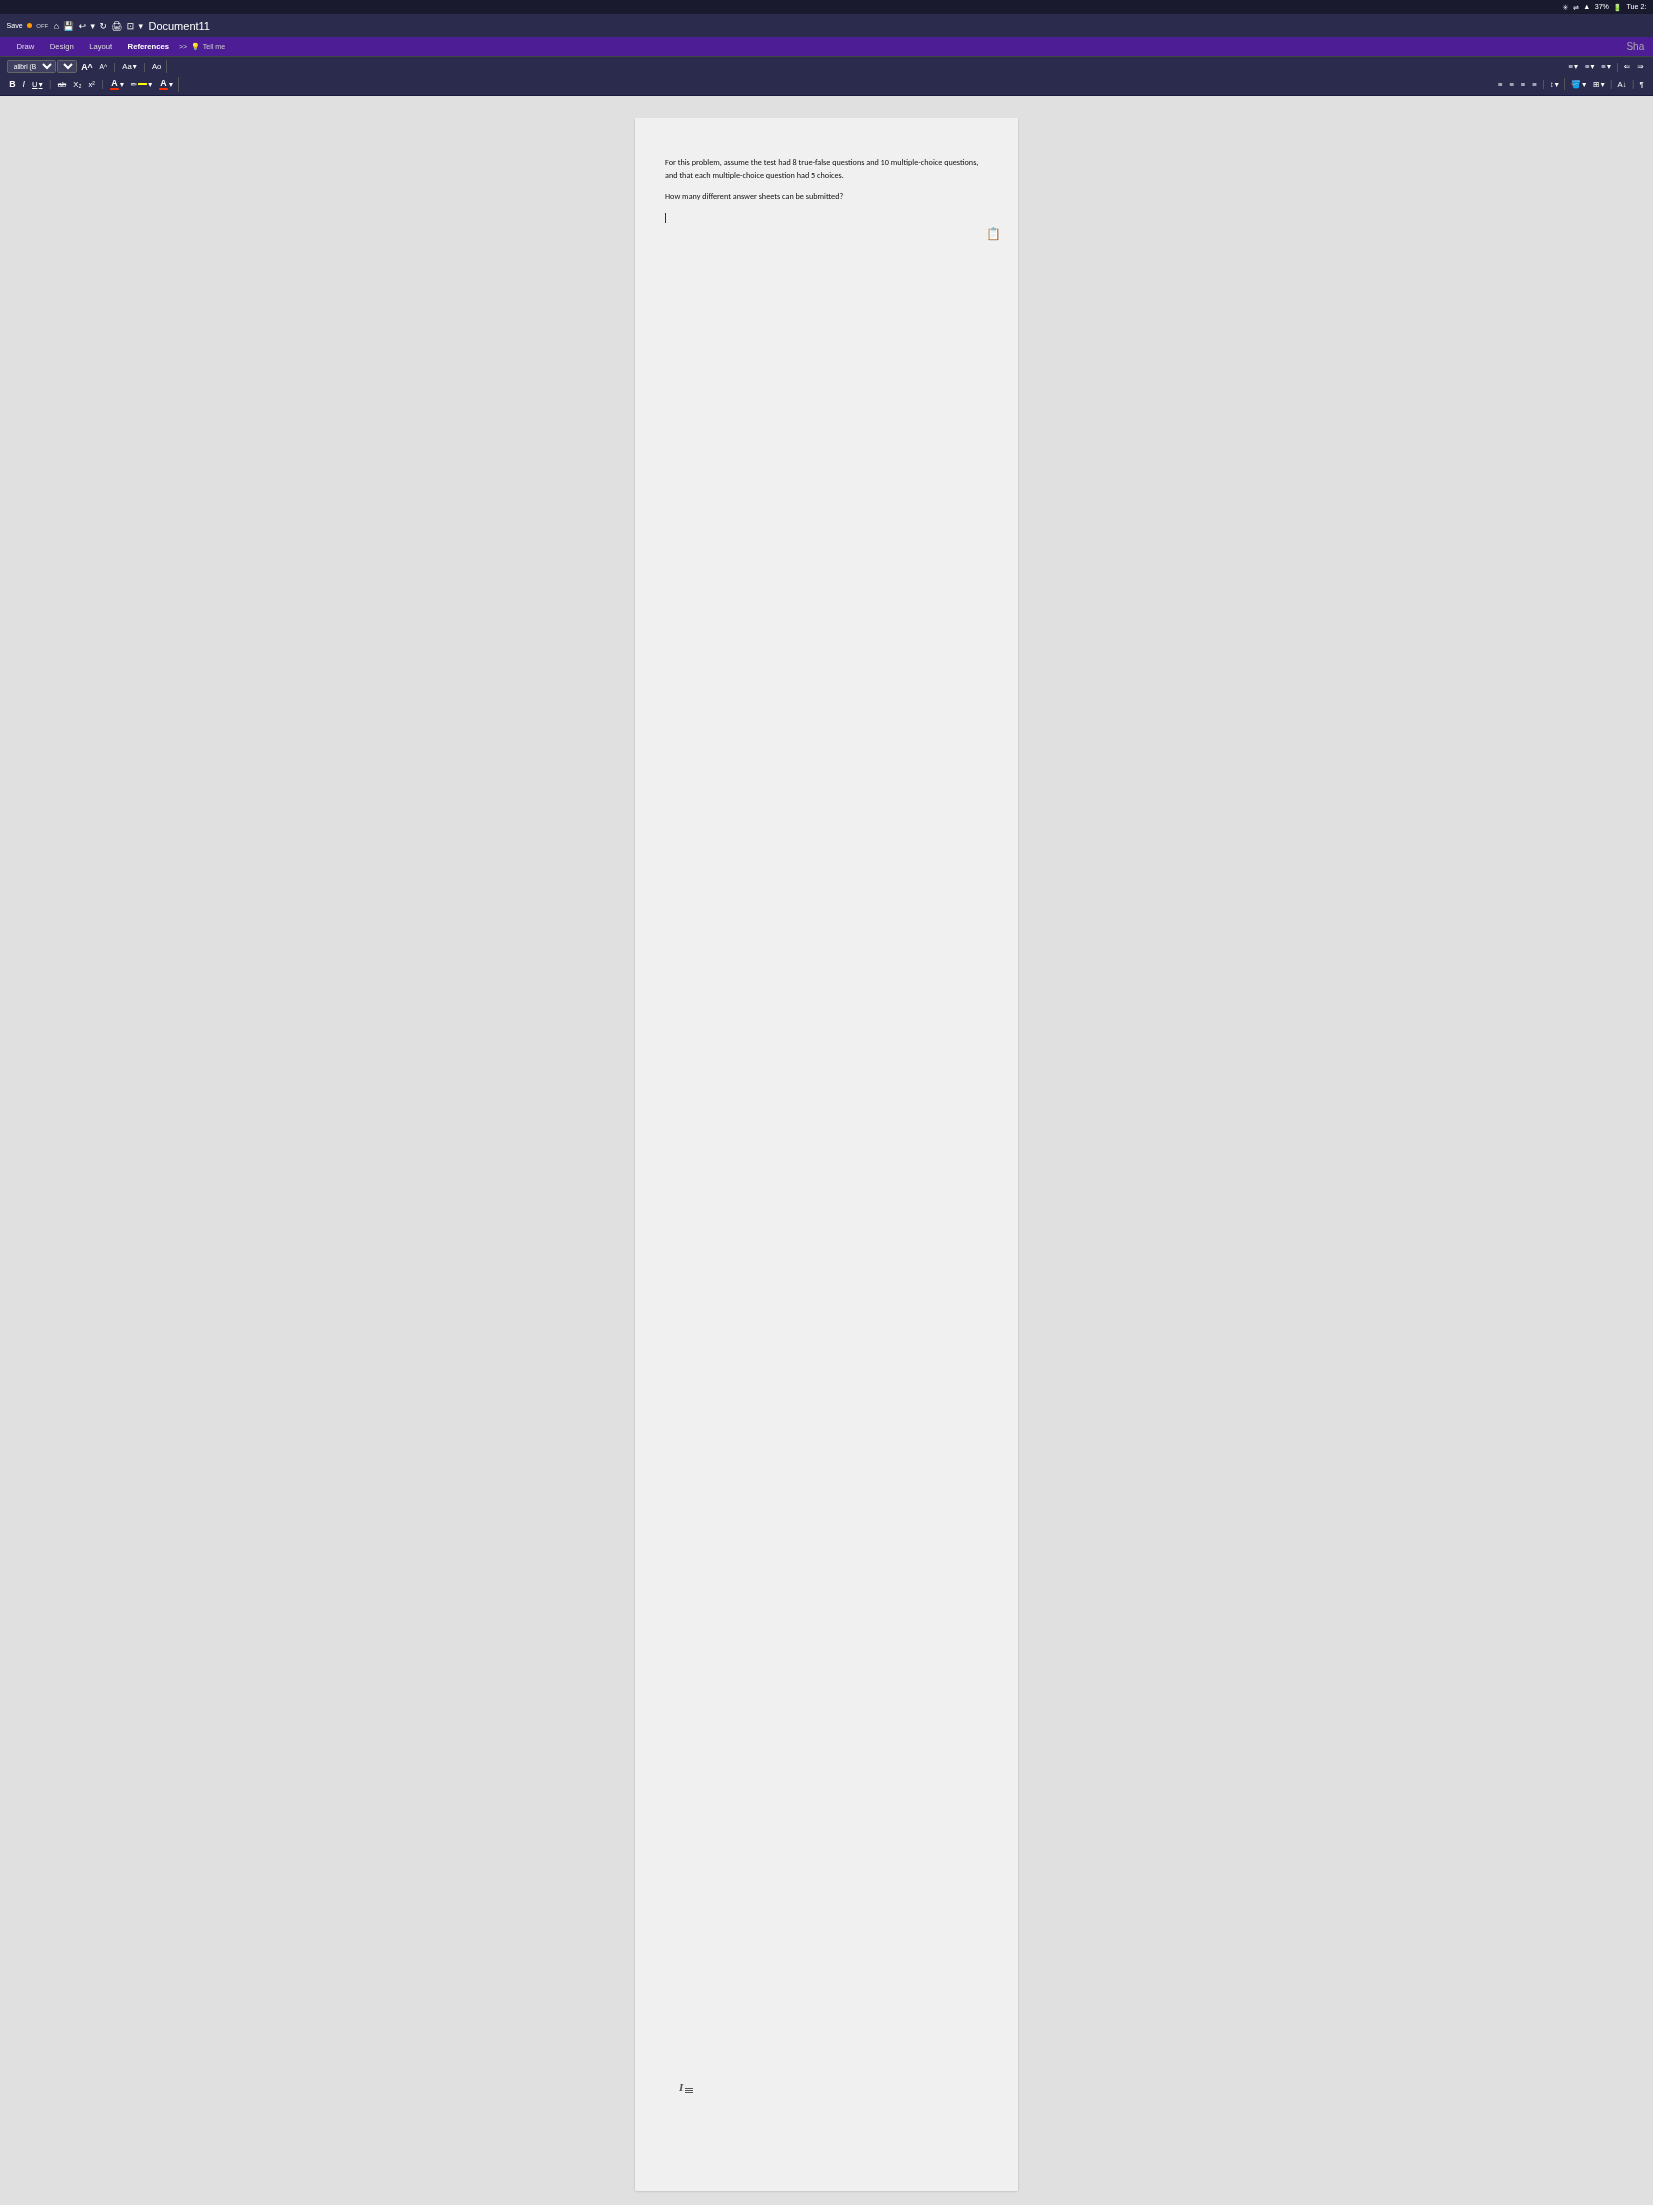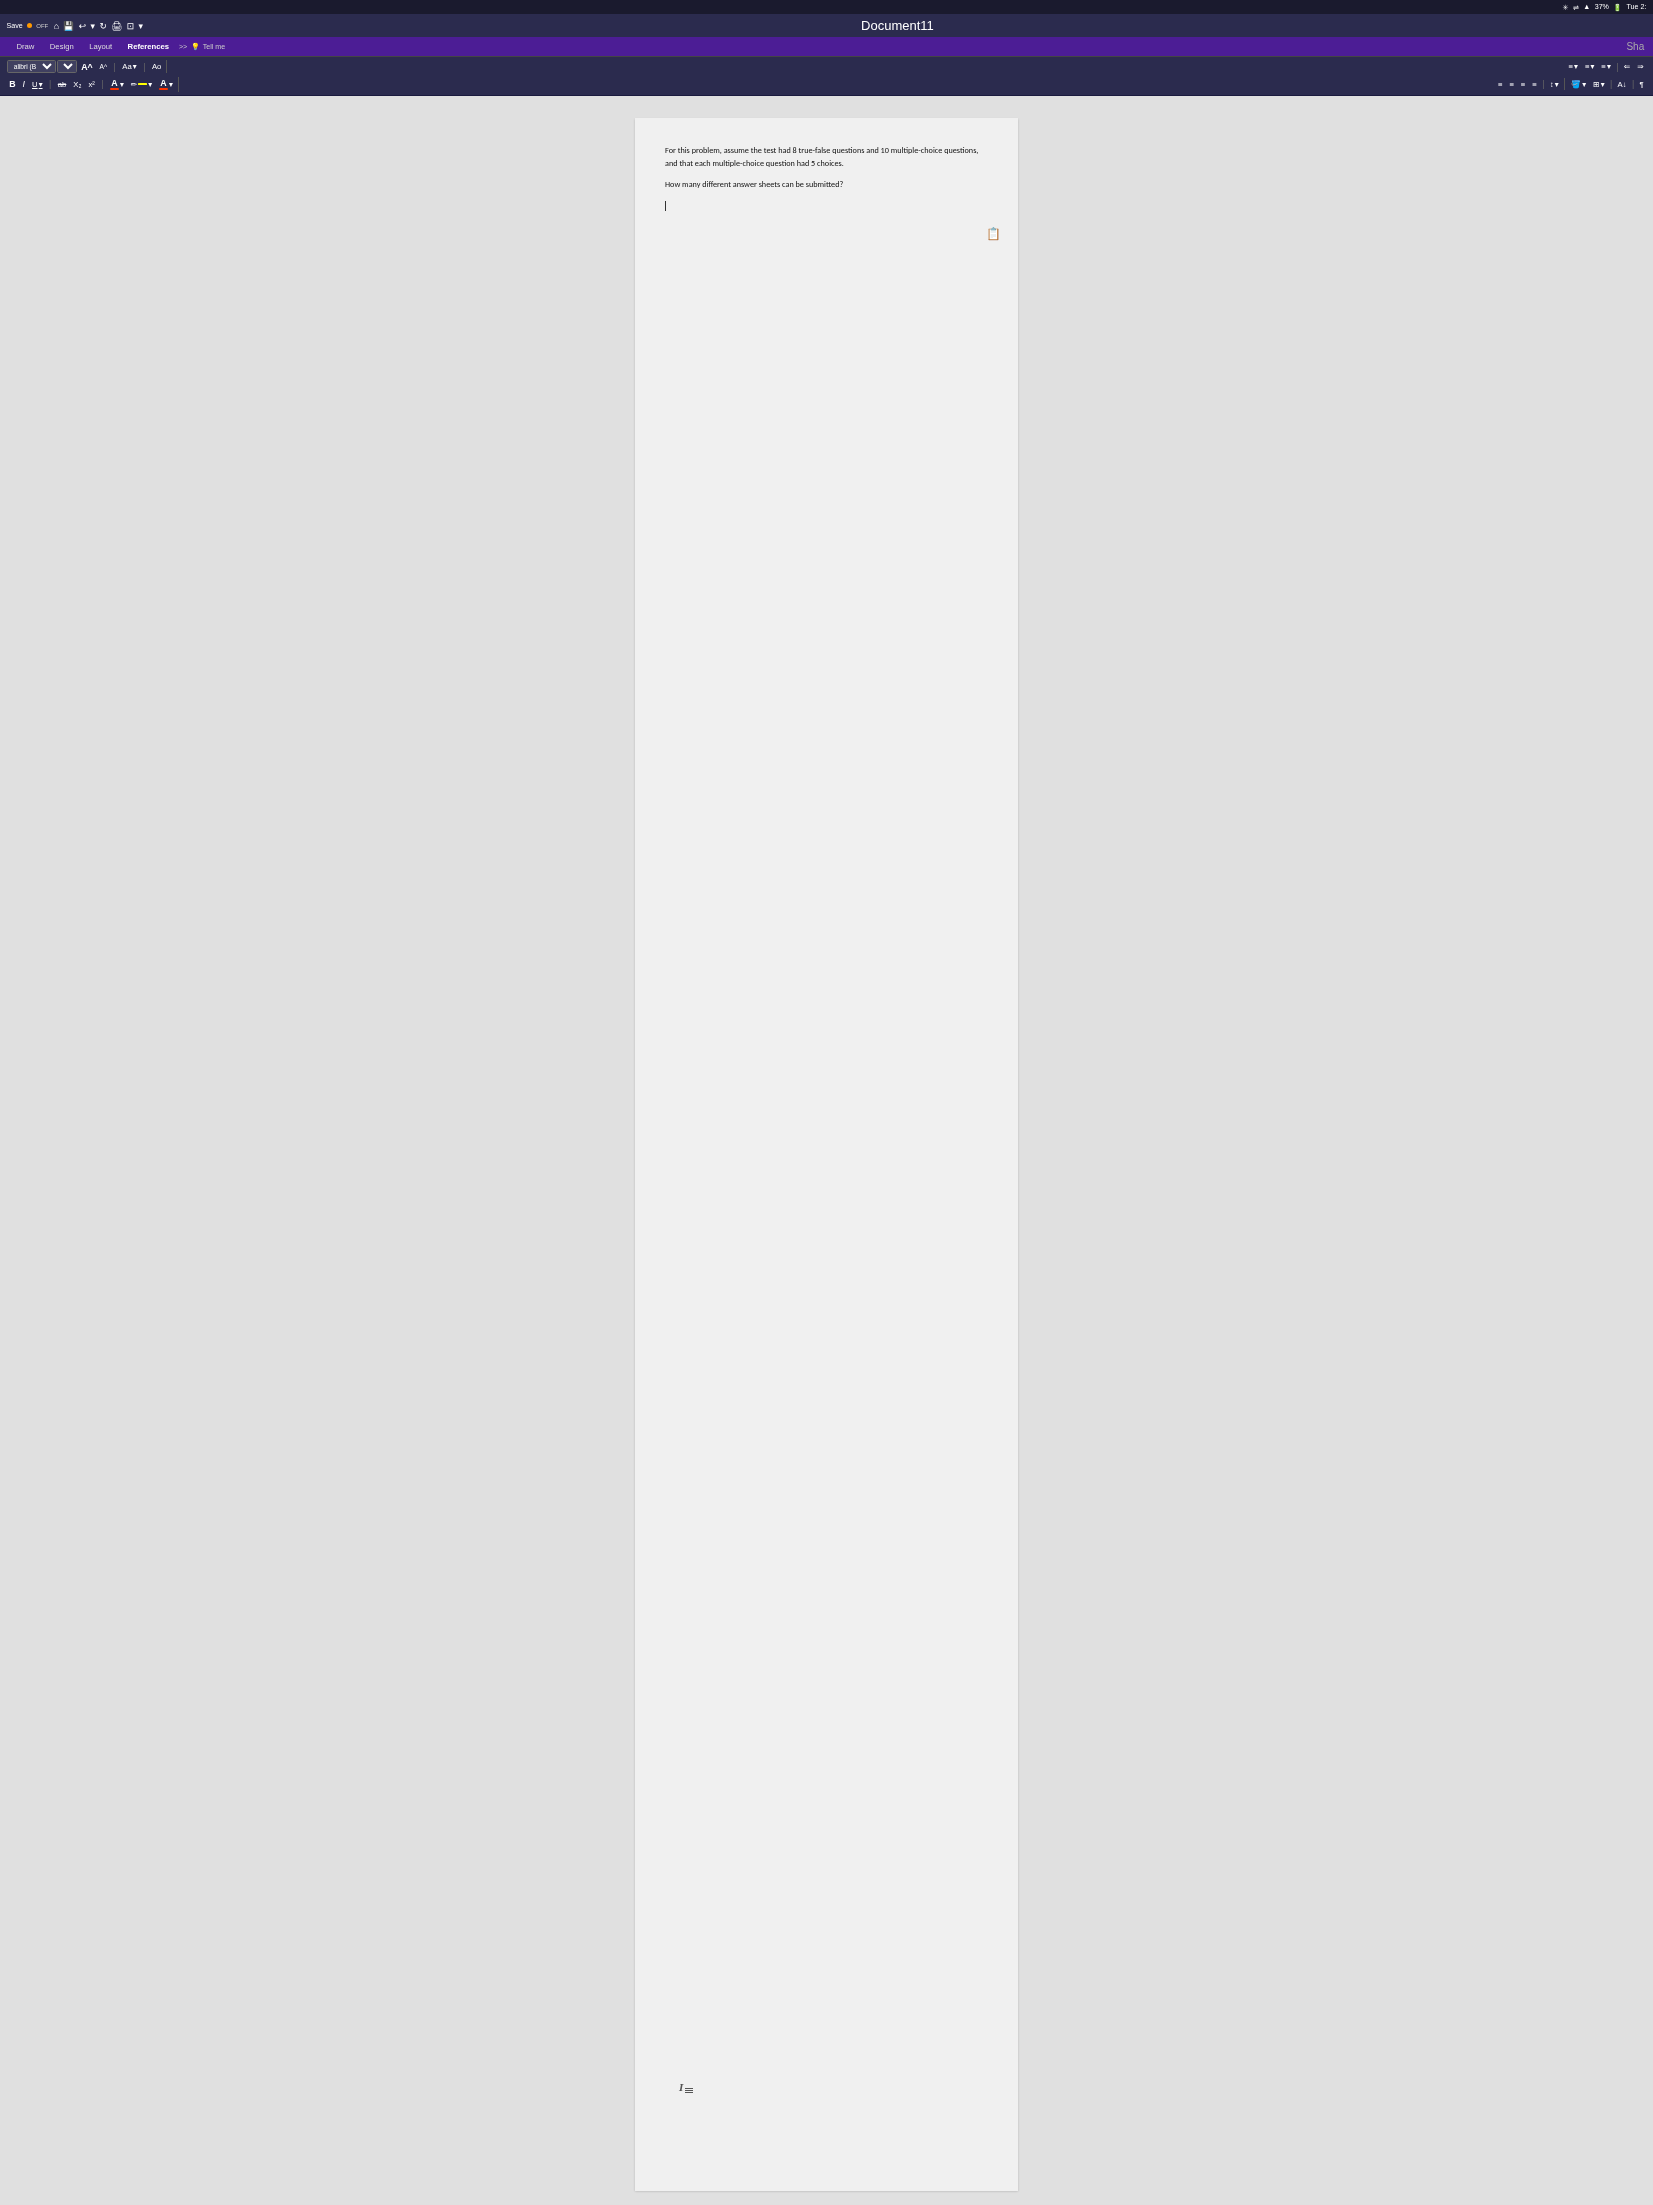--- a/index.html
+++ b/index.html
@@ -57,22 +57,21 @@
     }
     .title-bar-icons {
       display: flex;
       align-items: center;
       gap: 4.4px;
       color: white;
       font-size: 8.8px;
     }
     .doc-title {
       flex: 1;
-      text-align: center;
-      font-size: 13px;
+      font-size: 11px;
       font-weight: 500;
       color: white;
     }
 
     
     .ribbon-tabs {
       background: #4c1d95;
       display: flex;
       align-items: center;
       padding: 0 8.8px;
@@ -186,21 +185,21 @@
       min-height: calc(100vh - 88px);
       padding: 22px 11px;
       display: flex;
       justify-content: center;
     }
     .doc-page {
       background: #f0f0f0;
       width: 100%;
       max-width: 383px;
       min-height: 383px;
-      padding: 26px 30px;
+      padding: 38px 30px;
       position: relative;
       box-shadow: 0 0.5px 2.2px rgba(0,0,0,0.2);
     }
     .doc-content {
       font-family: 'Calibri', 'Segoe UI', Arial, sans-serif;
       font-size: 8.2px;
       color: #111;
       line-height: 1.5;
     }
     .doc-paragraph {

